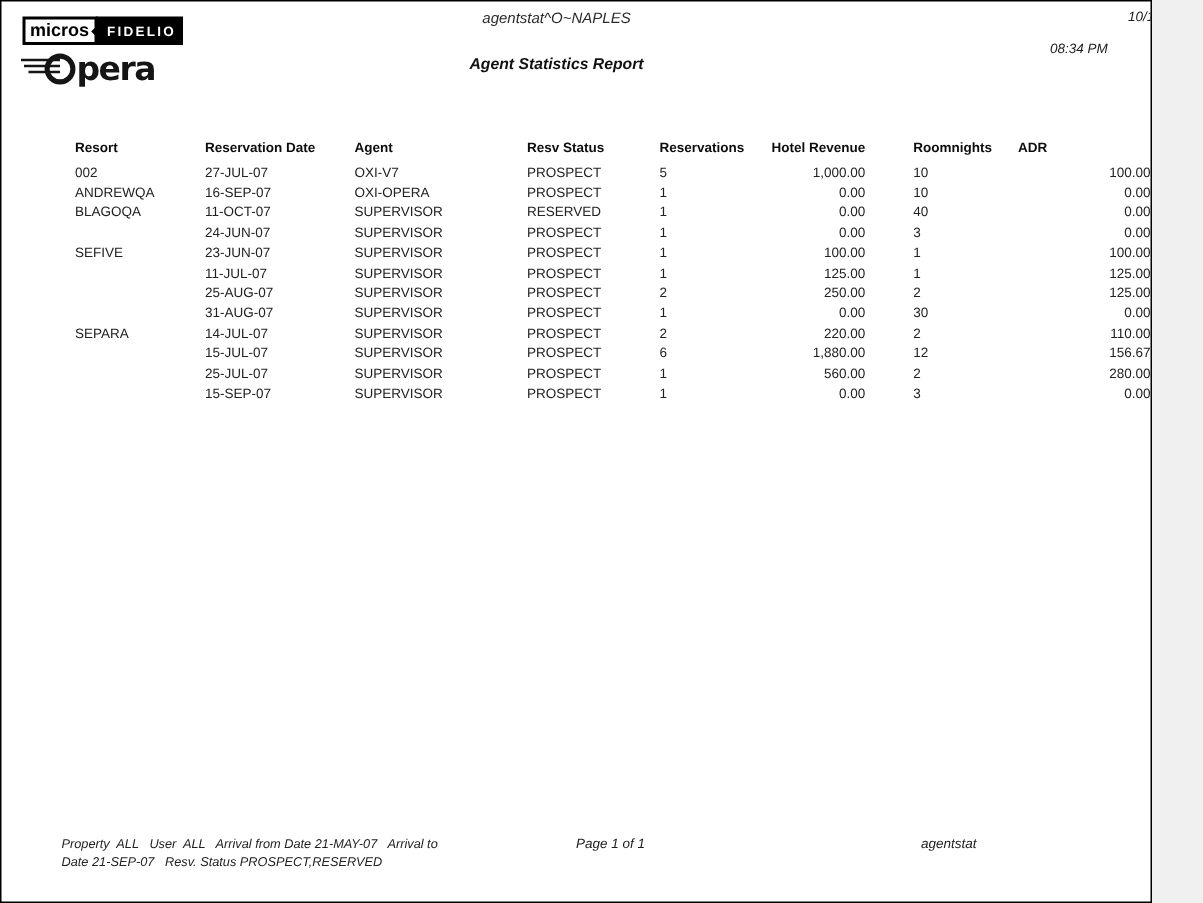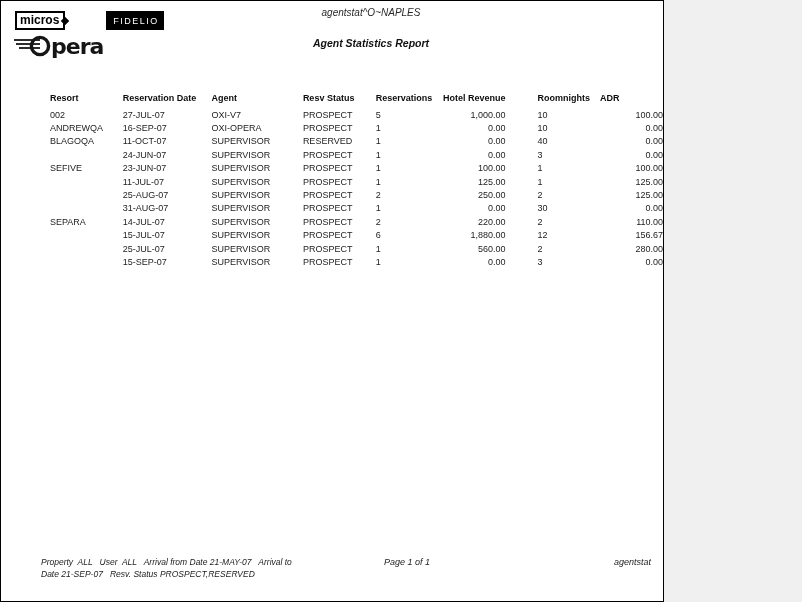--- a/index.html
+++ b/index.html
@@ -1,19 +1,19 @@
 <!DOCTYPE html>
 <html><head>
 <meta charset="utf-8">
 <style>
   * { margin: 0; padding: 0; box-sizing: border-box; }
   html, body { background: #f0f0f0; }
   .page {
     position: relative;
-    width: 664px;
+    width: 768px;
     height: 602px;
     background: #ffffff;
     border: 1px solid #000000;
     font-family: "Liberation Sans", sans-serif;
     color: #1c1c1c;
     overflow: hidden;
   }
 
   
   .mf-logo {
@@ -37,27 +37,26 @@
     width: 6px; height: 6px;
     background: #000;
     transform: rotate(45deg);
     align-self: center;
     margin: 0 -4px 0 -3px;
     z-index: 2;
   }
   .fidelio-box {
     background: #000000;
     color: #ffffff;
-    font-weight: normal;
+    font-weight: bold;
     font-size: 9px;
     letter-spacing: 1.5px;
     padding: 0 5px 0 7px;
     display: flex;
     align-items: center;
-    margin-left: 42px;
   }
   .opera-logo {
     position: absolute;
     left: 12px; top: 31px;
     display: flex;
     align-items: center;
     height: 28px;
   }
   .opera-text {
     font-family: "DejaVu Sans", sans-serif;

